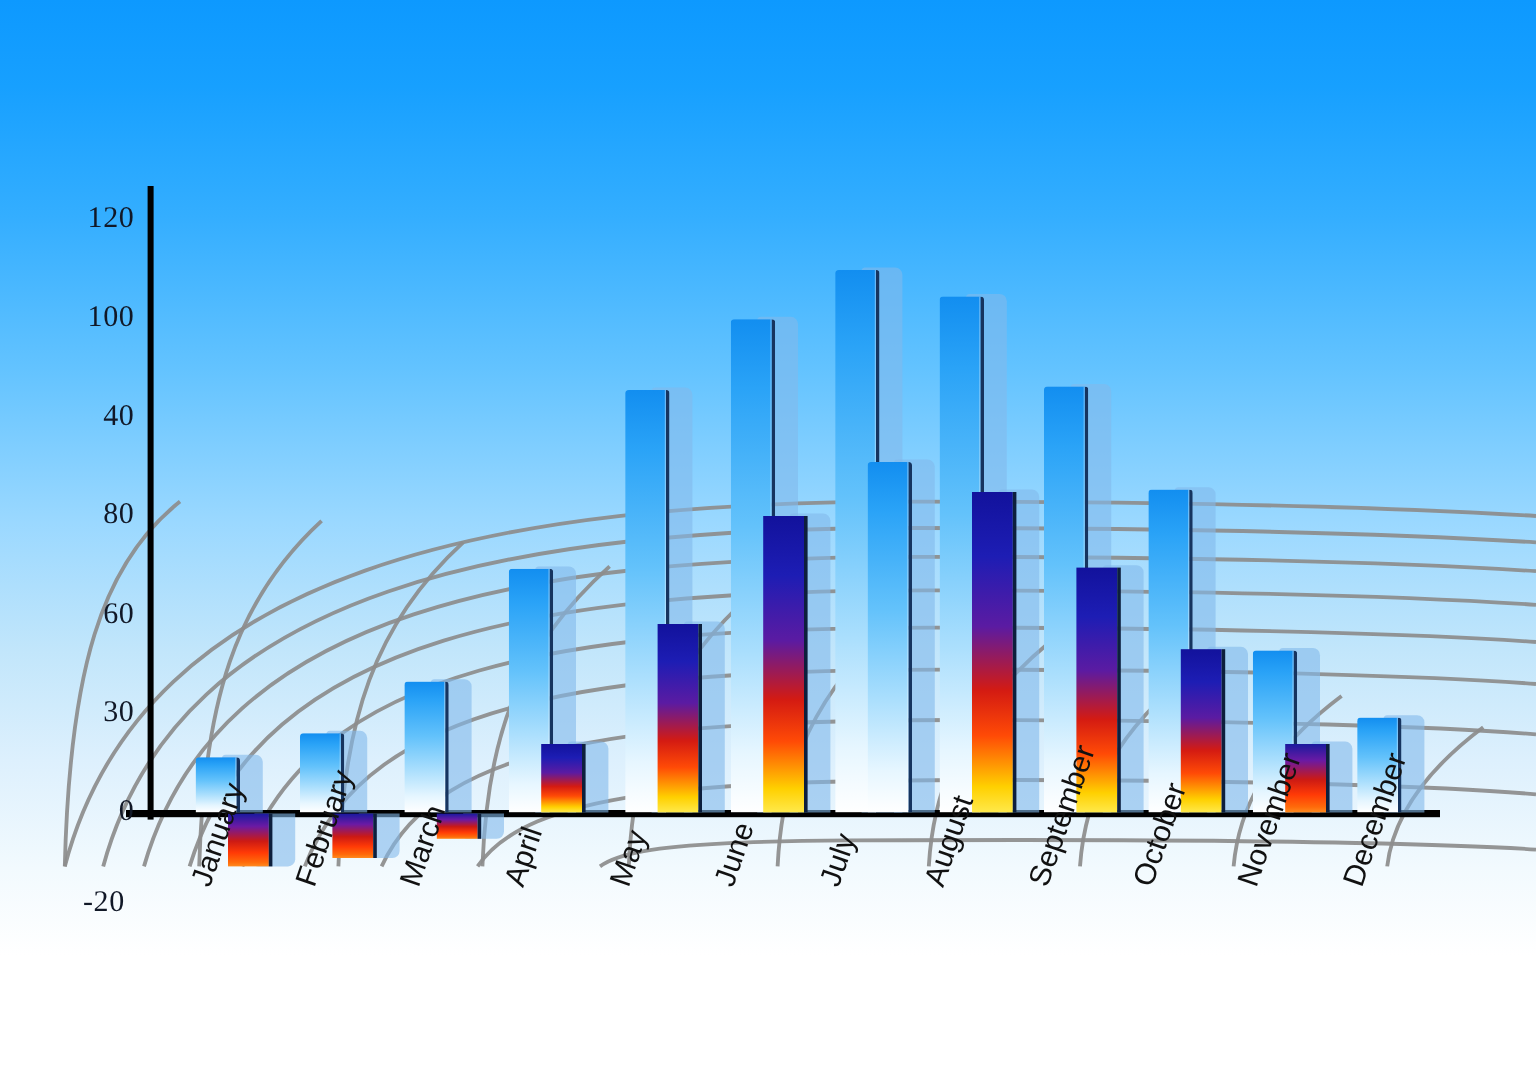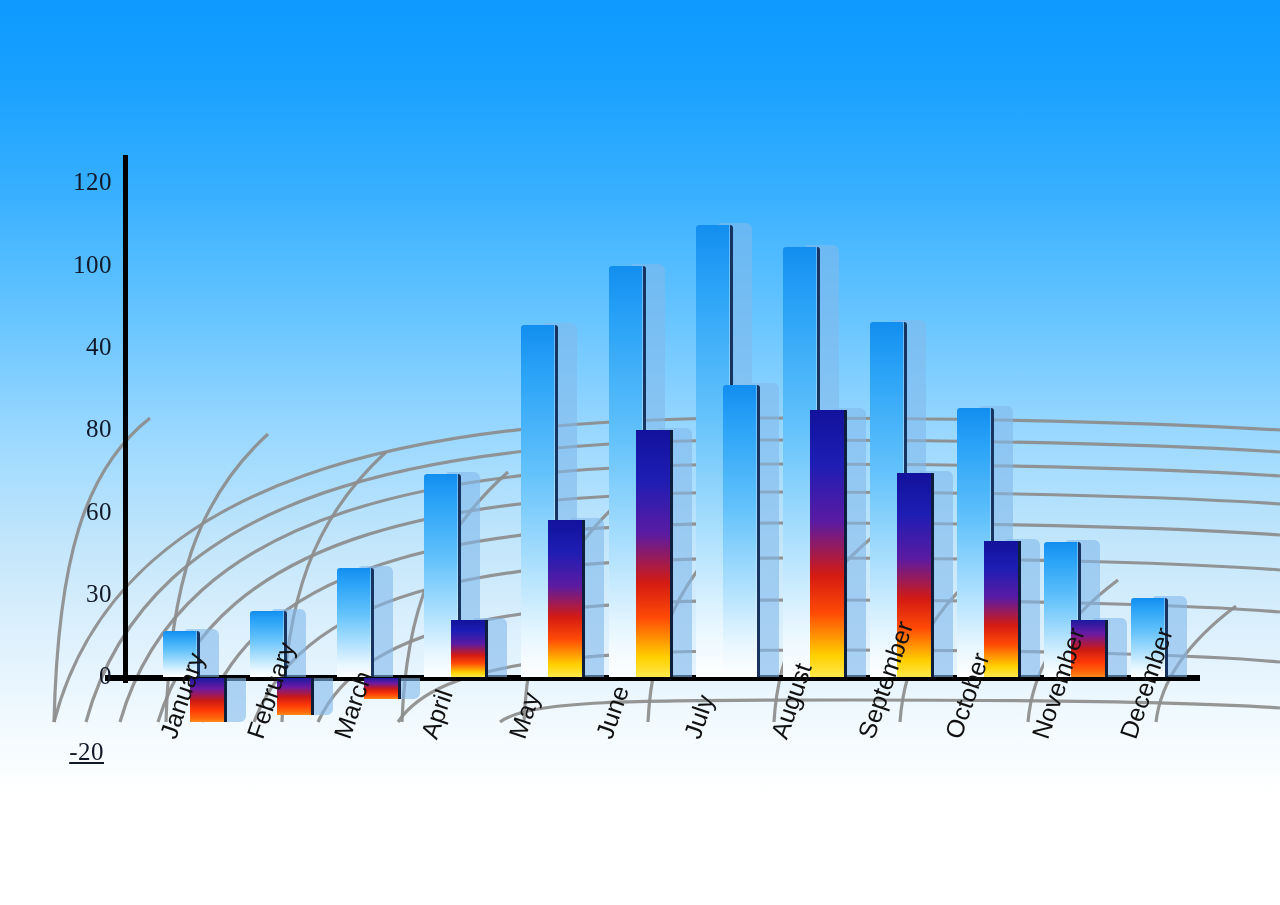--- a/index.html
+++ b/index.html
@@ -142,21 +142,21 @@
     <div class="yaxis-line"></div>
     <div class="zero-line"></div>
 
     <div class="ytick" style="left:42px;top:168px;">120</div>
     <div class="ytick" style="left:42px;top:251px;">100</div>
     <div class="ytick" style="left:42px;top:333px;">40</div>
     <div class="ytick" style="left:42px;top:415px;">80</div>
     <div class="ytick" style="left:42px;top:498px;">60</div>
     <div class="ytick" style="left:42px;top:580px;">30</div>
     <div class="ytick" style="left:42px;top:662px;">0</div>
-    <div class="ytick" style="left:34px;top:738px;text-decoration:underline;">-20</div>
+    <div class="ytick" style="left:34px;top:738px;">-20</div>
 
     <div>
       <div class="bar ghost" style="left:185px;top:629px;height:48px;"></div>
       <div class="bar blue capless" style="left:163px;top:631px;height:46px;"></div>
       <div class="bar ghost neg" style="left:212px;top:678px;height:44px;"></div>
       <div class="bar negbar" style="left:190px;top:678px;height:44px;"></div>
     </div>
 
     <div>
       <div class="bar ghost" style="left:272px;top:609px;height:68px;"></div>

